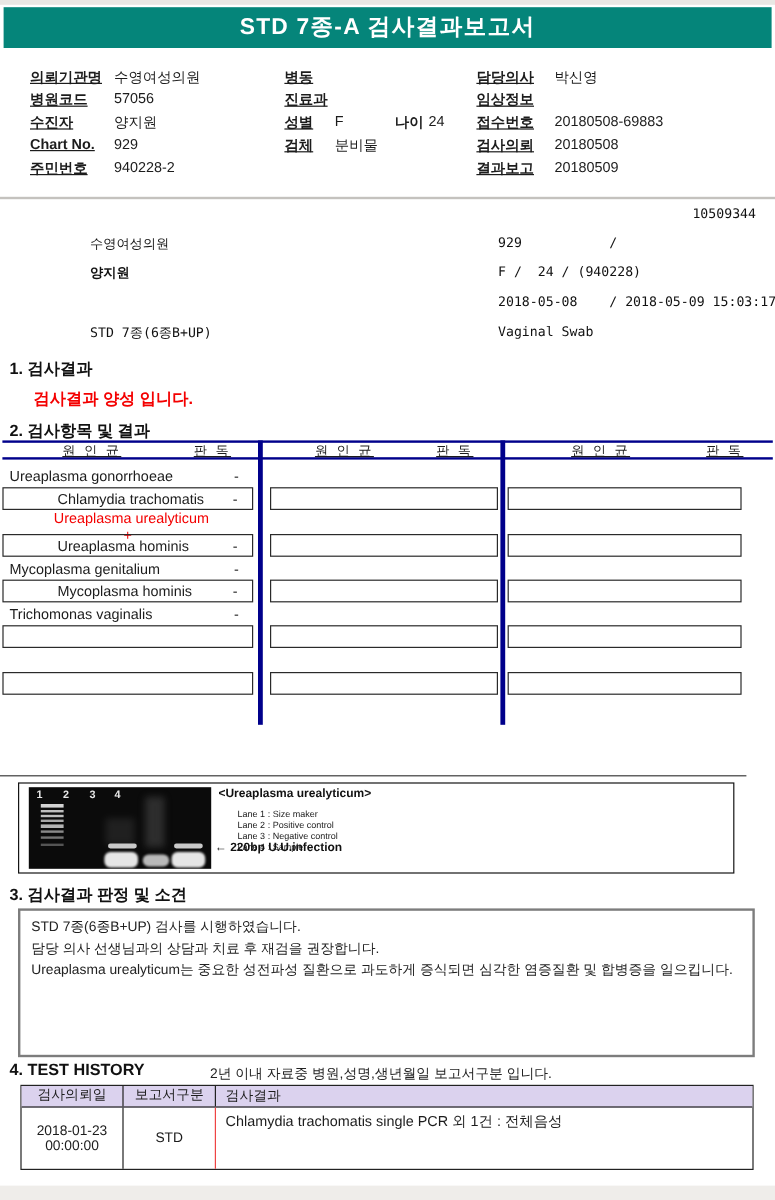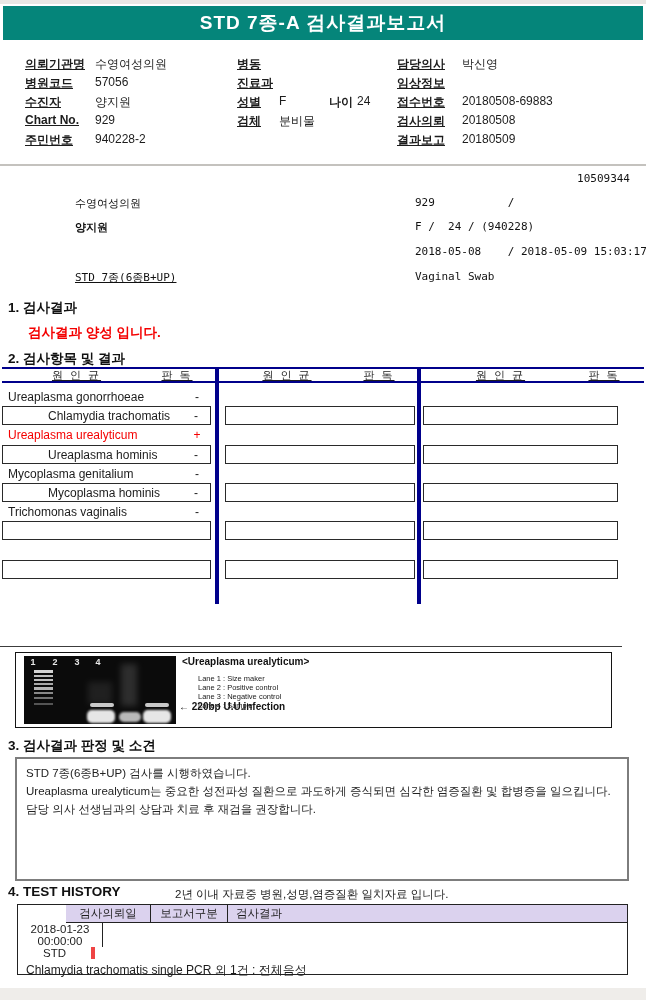--- a/index.html
+++ b/index.html
@@ -23,21 +23,21 @@
 
   .hr1{position:absolute;top:164px;left:0;width:646px;height:2px;background:#c4c2be;}
 
   .mono{position:absolute;font-family:"DejaVu Sans Mono",monospace;font-size:11px;white-space:pre;color:#111;}
   .serial{top:172px;left:545px;width:85px;text-align:right;}
   .sm-hosp{top:196px;left:75px;}
   .sm-chart{top:196px;left:415px;}
   .sm-name{top:220px;left:75px;font-weight:bold;}
   .sm-sexage{top:220px;left:415px;}
   .sm-dates{top:245px;left:415px;}
-  .sm-test{top:270px;left:75px;text-decoration:underline;}
+  .sm-test{top:270px;left:75px;}
   .sm-spec{top:270px;left:415px;}
 
   .sec-h{position:absolute;left:8px;font-size:13.5px;font-weight:bold;color:#111;}
   .sec1{top:299px;}
   .result-red{position:absolute;left:28px;top:324px;font-size:13.5px;font-weight:bold;color:#f40000;}
   .sec2{top:350px;}
   .sec3{top:737px;}
 
   .rtable{position:absolute;top:367px;left:0;width:646px;height:237px;}
   .rt-head{position:absolute;top:0;left:2px;width:642px;height:12px;border-top:2px solid #00008b;border-bottom:2px solid #00008b;}
@@ -47,21 +47,21 @@
   .hg3{left:421px;width:219px;}
   .h-org{flex:1;text-align:center;text-decoration:underline;letter-spacing:2px;}
   .h-read{width:48px;margin-right:12px;text-align:center;text-decoration:underline;letter-spacing:2px;}
   .vline{position:absolute;top:0;width:4px;height:237px;background:#00008b;}
   .v1{left:215px;} .v2{left:417px;}
 
   .orow{position:absolute;left:2px;width:209px;height:19px;display:flex;align-items:center;font-size:12px;box-sizing:border-box;}
   .orow .nm{flex:1;padding-left:6px;white-space:nowrap;}
   .orow .rs{width:28px;text-align:center;}
   .boxed{border:1px solid #2a2a2a;padding-left:39px;}
-  .pos{color:#f40000;}
+  .pos{color:#f40000;flex-direction:column;}
   .r0{top:20px;} .r1{top:39px;} .r2{top:58px;} .r3{top:78px;} .r4{top:97px;}
   .r5{top:116px;} .r6{top:135px;} .r7{top:154px;} .r8{top:174px;} .r9{top:193px;}
 
   .ebox{position:absolute;height:19px;border:1px solid #2a2a2a;box-sizing:border-box;background:#fff;}
   .mb{left:225px;width:190px;}
   .rb{left:423px;width:195px;}
   .t1{top:39px;} .t2{top:78px;} .t3{top:116px;} .t4{top:154px;} .t5{top:193px;}
 
   .hr2{position:absolute;top:646px;left:0;width:622px;height:1px;background:#3c3c3c;}
 
@@ -79,28 +79,28 @@
   .gel-title{position:absolute;left:166px;top:3px;font-size:10px;font-weight:bold;color:#111;}
   .gel-legend{position:absolute;left:182px;top:21px;font-size:7.5px;line-height:9px;color:#1a1a1a;}
   .gel-band-label{position:absolute;left:163px;top:48px;font-size:10px;font-weight:bold;color:#111;}
 
   .comment-box{position:absolute;left:15px;top:757px;width:614px;height:124px;border:2px solid #7d7d7d;box-sizing:border-box;padding:5px 9px;font-size:11.5px;line-height:18px;color:#222;}
 
   .sec4{position:absolute;left:8px;top:884px;font-size:13.5px;font-weight:bold;color:#111;}
   .sec4-note{position:absolute;left:175px;top:887px;font-size:11.5px;color:#222;}
 
   .htable{position:absolute;left:17px;top:904px;width:611px;border:1px solid #222;box-sizing:border-box;}
-  .hhead{display:flex;background:#dbd2ee;border-bottom:1px solid #222;height:17px;align-items:center;font-size:11.5px;margin-left:48px;}
+  .hhead{display:flex;background:#dbd2ee;border-bottom:1px solid #222;height:17px;align-items:center;font-size:11.5px;}
   .hc{box-sizing:border-box;text-align:center;}
   .hc1{width:85px;border-right:1px solid #222;height:100%;line-height:17px;}
   .hc2{width:77px;border-right:1px solid #222;height:100%;line-height:17px;}
   .hc3{flex:1;text-align:left;padding-left:8px;}
-  .hrow{display:flex;height:51px;font-size:11.5px;flex-direction:column;}
+  .hrow{display:flex;height:51px;font-size:11.5px;}
   .hd1{width:85px;border-right:1px solid #222;display:flex;align-items:center;justify-content:center;text-align:center;box-sizing:border-box;padding:0 8px;}
-  .hd2{width:77px;border-right:4px solid #ef4444;display:flex;align-items:center;justify-content:center;box-sizing:border-box;}
+  .hd2{width:77px;border-right:1px solid #ef4444;display:flex;align-items:center;justify-content:center;box-sizing:border-box;}
   .hd3{flex:1;padding:3px 8px;font-size:12px;box-sizing:border-box;}
 </style>
 </head>
 <body>
 
 <div id="page">
   <div class="strip-top"></div>
 
   <div class="banner">
     <span>STD 7종-A 검사결과보고서</span>
@@ -288,26 +288,26 @@
       <div>Lane 2 : Positive control</div>
       <div>Lane 3 : Negative control</div>
       <div>Lane 4 : Sample</div>
     </div>
     <div class="gel-band-label">← 220bp U.U.infection</div>
   </div>
 
   <div class="sec-h sec3">3. 검사결과 판정 및 소견</div>
   <div class="comment-box">
     <div>STD 7종(6종B+UP) 검사를 시행하였습니다.</div>
+    <div>담당 의사 선생님과의 상담과 치료 후 재검을 권장합니다.</div>
     <div>Ureaplasma urealyticum는 중요한 성전파성 질환으로 과도하게 증식되면 심각한 염증질환 및 합병증을 일으킵니다.</div>
-    <div>담당 의사 선생님과의 상담과 치료 후 재검을 권장합니다.</div>
   </div>
 
   <div class="sec4">4. TEST HISTORY</div>
-  <div class="sec4-note">2년 이내 자료중 병원,성명,염증질환 일치자료 입니다.</div>
+  <div class="sec4-note">2년 이내 자료중 병원,성명,생년월일 보고서구분 입니다.</div>
 
   <div class="htable">
     <div class="hhead">
       <div class="hc hc1">검사의뢰일</div>
       <div class="hc hc2">보고서구분</div>
       <div class="hc hc3">검사결과</div>
     </div>
     <div class="hrow">
       <div class="hd1">2018-01-23 00:00:00</div>
       <div class="hd2">STD</div>

